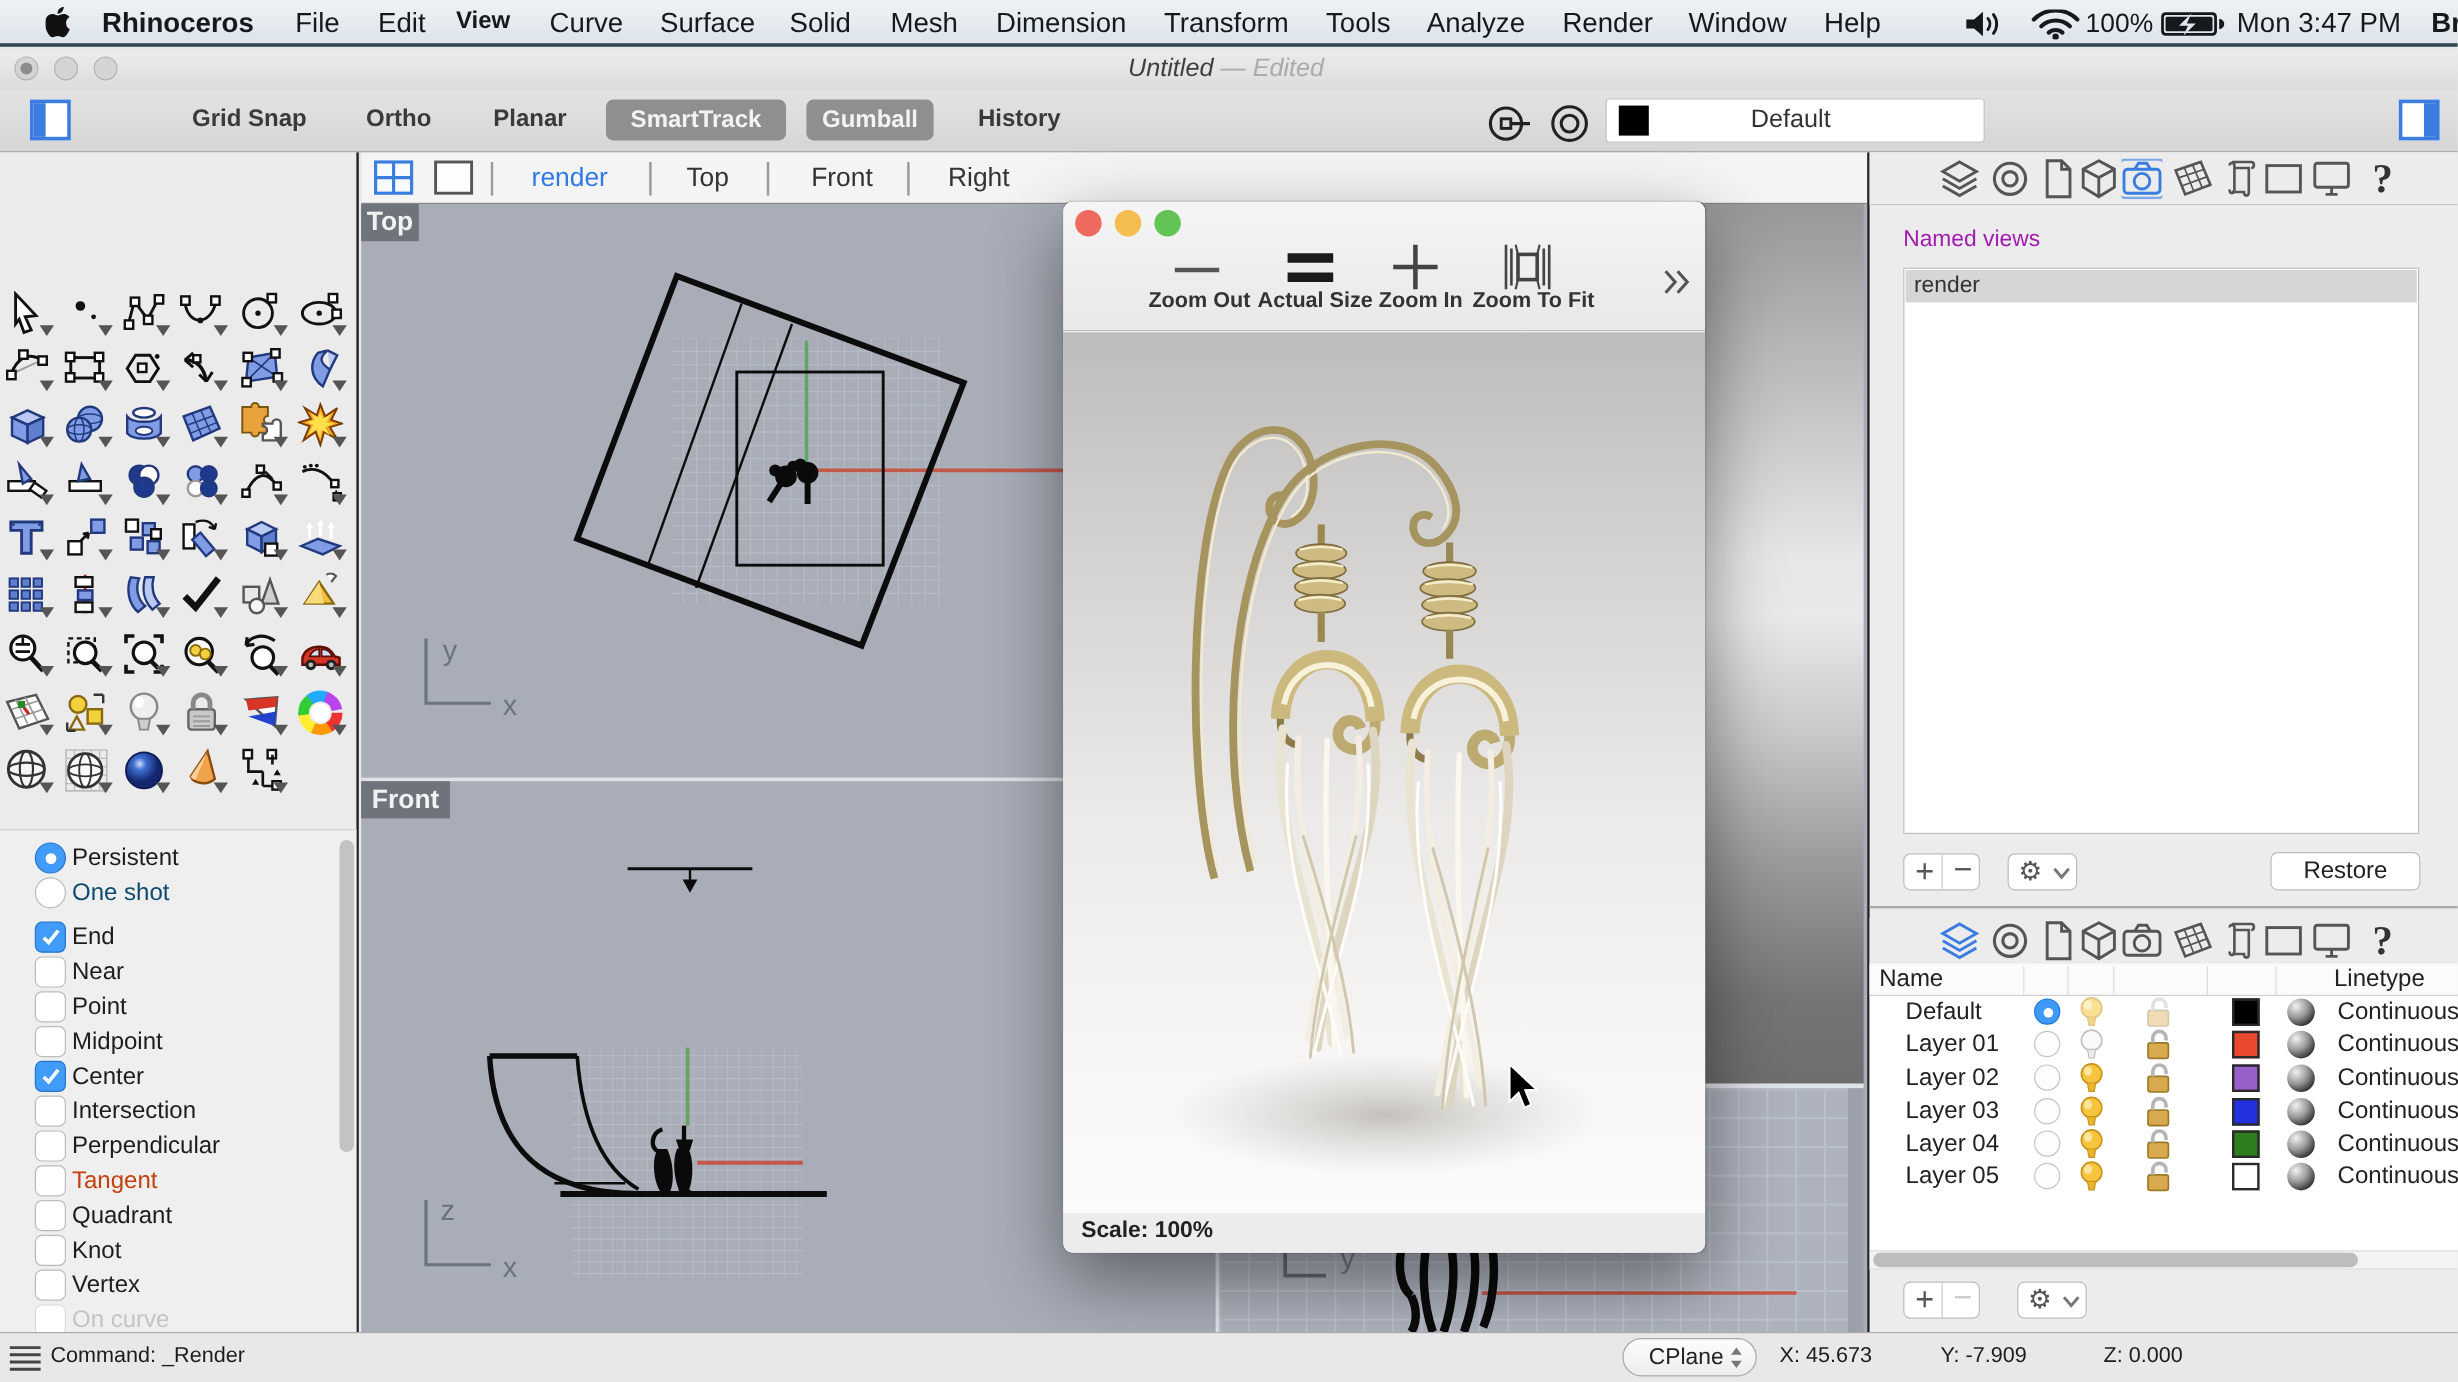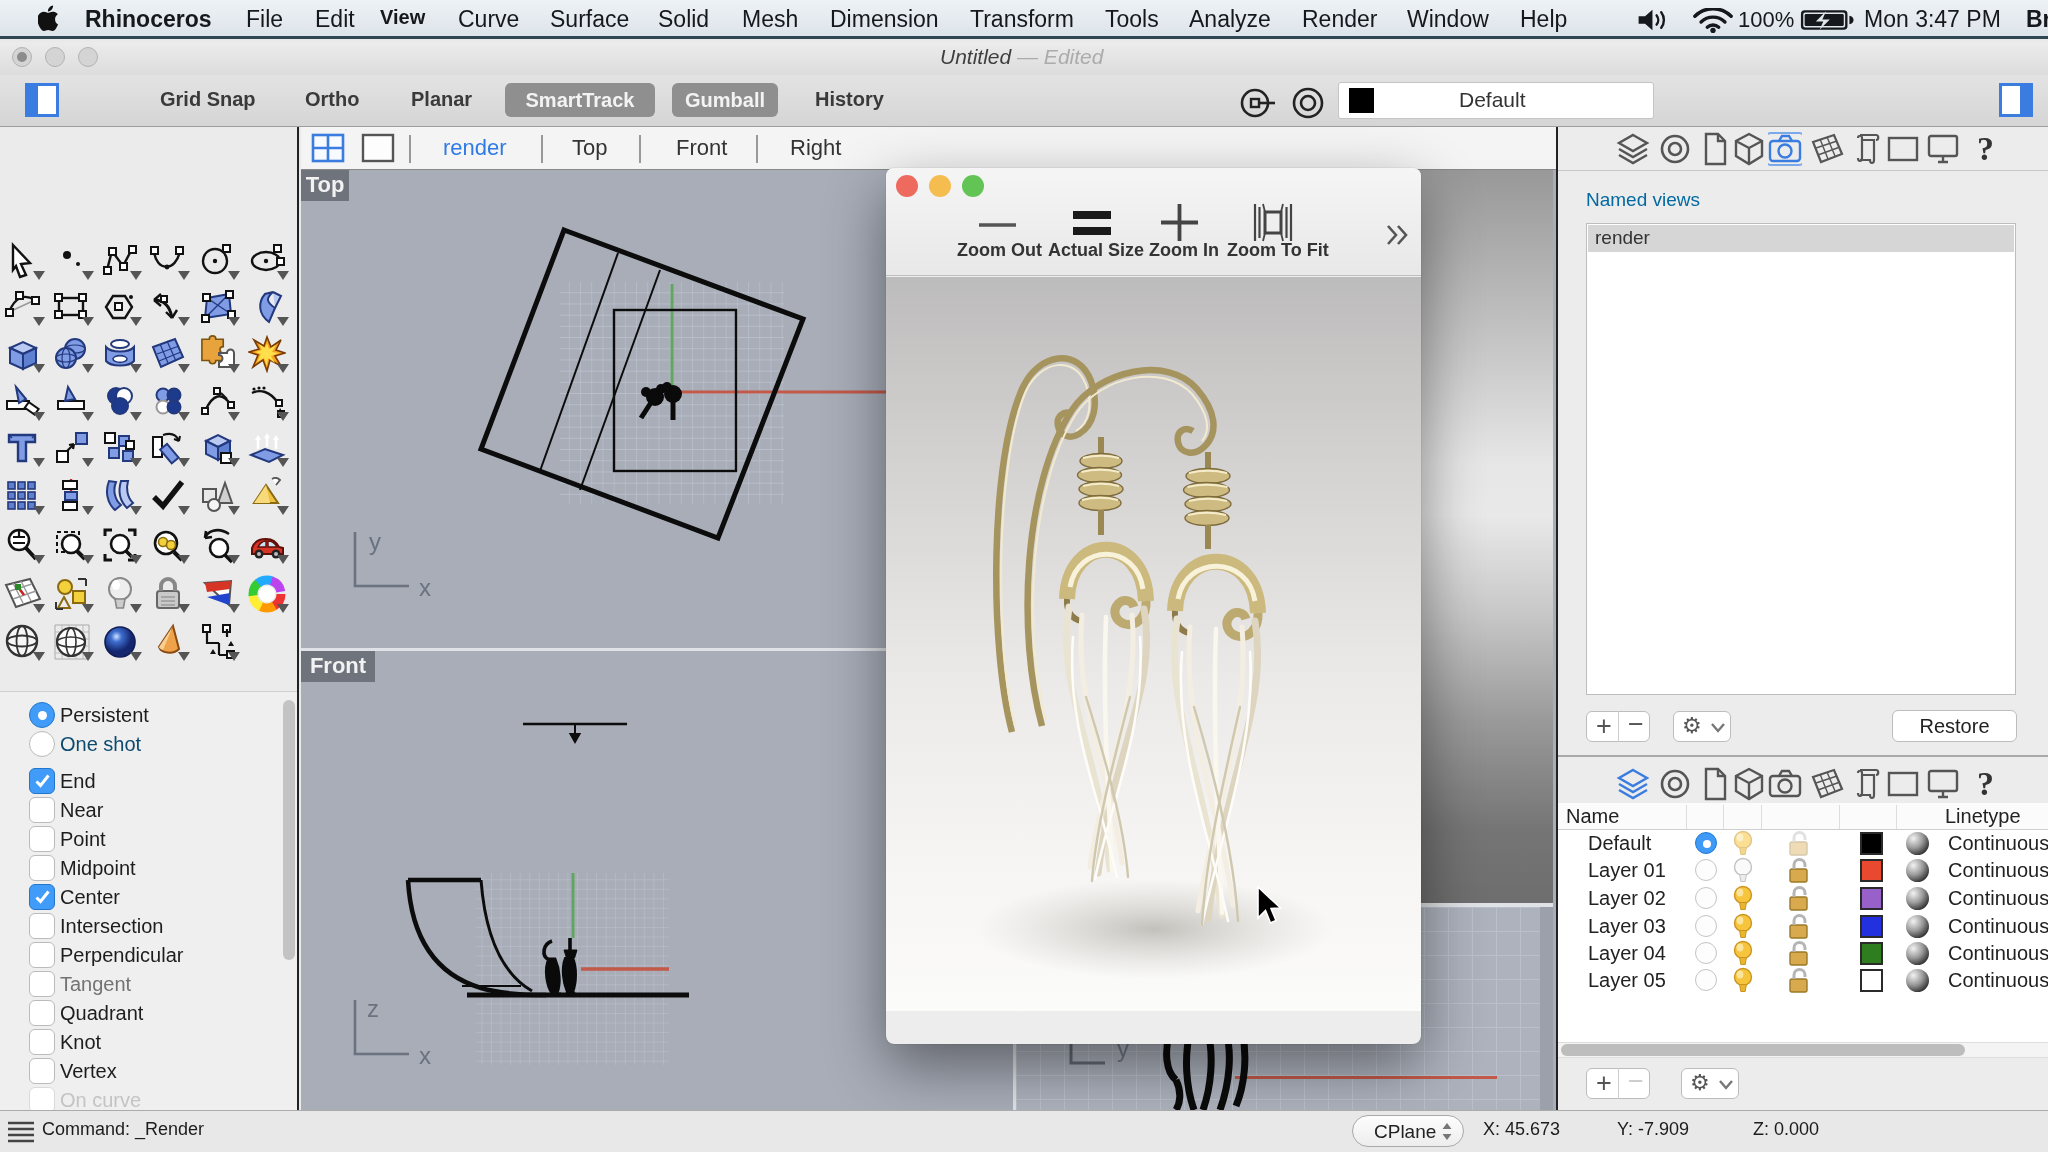--- a/index.html
+++ b/index.html
@@ -459,21 +459,21 @@
 <div class="abs" style="left:29px;top:192px;width:26px;height:26px;border-radius:6px;background:#419bf9;border:1px solid #2277cc;"></div>
 <svg class="abs" style="left:33px;top:196px" width="18" height="18" viewBox="0 0 18 18">
         <path d="M3.5 9.5l4 4 8-10" stroke="#fff" stroke-width="3" fill="none"></path>
       </svg>
 <div class="abs" style="left:60px;top:194px;font-size:20px;color:#1d1d1d;">Center</div>
 <div class="abs" style="left:29px;top:221px;width:26px;height:26px;border-radius:6px;background:#fff;border:1px solid #bbb;"></div>
 <div class="abs" style="left:60px;top:223px;font-size:20px;color:#1d1d1d;">Intersection</div>
 <div class="abs" style="left:29px;top:250px;width:26px;height:26px;border-radius:6px;background:#fff;border:1px solid #bbb;"></div>
 <div class="abs" style="left:60px;top:252px;font-size:20px;color:#1d1d1d;">Perpendicular</div>
 <div class="abs" style="left:29px;top:279px;width:26px;height:26px;border-radius:6px;background:#fff;border:1px solid #bbb;"></div>
-<div class="abs" style="left:60px;top:281px;font-size:20px;color:#737373;">Tangent</div>
+<div class="abs" style="left:60px;top:281px;font-size:20px;color:#c2410c;">Tangent</div>
 <div class="abs" style="left:29px;top:308px;width:26px;height:26px;border-radius:6px;background:#fff;border:1px solid #bbb;"></div>
 <div class="abs" style="left:60px;top:310px;font-size:20px;color:#1d1d1d;">Quadrant</div>
 <div class="abs" style="left:29px;top:337px;width:26px;height:26px;border-radius:6px;background:#fff;border:1px solid #bbb;"></div>
 <div class="abs" style="left:60px;top:339px;font-size:20px;color:#1d1d1d;">Knot</div>
 <div class="abs" style="left:29px;top:366px;width:26px;height:26px;border-radius:6px;background:#fff;border:1px solid #bbb;"></div>
 <div class="abs" style="left:60px;top:368px;font-size:20px;color:#1d1d1d;">Vertex</div>
 <div class="abs" style="left:29px;top:395px;width:26px;height:26px;border-radius:6px;background:#fff;border:1px solid #dadada;"></div>
 <div class="abs" style="left:60px;top:397px;font-size:20px;color:#c4c4c4;">On curve</div>
 <div class="abs" style="left:283px;top:8px;width:12px;height:260px;background:#c3c3c3;border-radius:6px;"></div>
 </div>
@@ -674,20 +674,23 @@
 <path d="M356 350 C 364 450 326 540 312 634" stroke="#f3eee1" stroke-width="5"></path>
 <path d="M330 352 C 326 460 334 580 336 636" stroke="#faf7ee" stroke-width="4.5"></path>
 <path d="M296 375 C 288 470 324 560 342 644" stroke="#fdfcf8" stroke-width="2.6"></path>
 <path d="M364 375 C 370 470 334 560 316 648" stroke="#fdfcf8" stroke-width="2.6"></path>
 <path d="M308 430 C 332 510 348 580 352 644" stroke="#cfc7ae" stroke-width="2.4"></path>
 <path d="M354 430 C 336 510 320 580 316 648" stroke="#cfc7ae" stroke-width="2.4"></path>
 </g>
 <path d="M372 610 l0 31 7.5-7.5 5 12.5 5.5-2.5 -5-12 9.5-0.5 Z" fill="#000" stroke="#fff" stroke-width="1.6"></path>
 </svg>
 </div>
+<div class="abs" style="left:0;top:843px;width:535px;height:33px;background:#ececec;border-radius:0 0 8px 8px;">
+<div class="abs" style="left:15px;top:4px;font-size:19px;color:#222;">Scale: 100%</div>
+</div>
 </div>
 <div class="abs" style="left:1556px;top:127px;width:492px;height:983px;background:#ececec;border-left:2px solid #222;">
 <div class="abs" style="left:0;top:0;width:490px;height:44px;background:#ececec;border-bottom:1px solid #c7c7c7;">
       <svg class="abs" style="left:58px;top:5px" width="34" height="34" viewBox="0 0 34 34">
         <path d="M17 3 31 11 17 19 3 11Z" fill="none" stroke="#555" stroke-width="2.4"></path>
         <path d="M3 17 17 25 31 17" fill="none" stroke="#555" stroke-width="2.4"></path>
         <path d="M3 23 17 31 31 23" fill="none" stroke="#555" stroke-width="2.4"></path>
       </svg>
       <svg class="abs" style="left:100px;top:5px" width="34" height="34" viewBox="0 0 34 34">
         <circle cx="17" cy="17" r="13" fill="none" stroke="#555" stroke-width="2.6"></circle>
@@ -717,21 +720,21 @@
         <rect x="3" y="6" width="28" height="22" fill="none" stroke="#555" stroke-width="2.4"></rect>
       </svg>
       <svg class="abs" style="left:368px;top:5px" width="34" height="34" viewBox="0 0 34 34">
         <rect x="3" y="4" width="28" height="20" rx="2" fill="none" stroke="#555" stroke-width="2.4"></rect>
         <path d="M12 30 H22 M17 24 V30" stroke="#555" stroke-width="2.4"></path>
       </svg>
       <svg class="abs" style="left:411px;top:5px" width="34" height="34" viewBox="0 0 34 34">
         <text x="8" y="28" font-size="34" font-weight="bold" fill="#333" font-family="Liberation Serif">?</text>
       </svg>
     </div>
-    <div class="abs" style="left:28px;top:62px;font-size:19px;color:#0369a1;">Named views</div>
+    <div class="abs" style="left:28px;top:62px;font-size:19px;color:#a21caf;">Named views</div>
     <div class="abs" style="left:28px;top:96px;width:430px;height:472px;background:#fff;border:1px solid #bdbdbd;">
       <div class="abs" style="left:1px;top:1px;width:426px;height:27px;background:#d6d6d6;"></div>
       <div class="abs" style="left:8px;top:3px;font-size:19px;color:#333;">render</div>
     </div>
     <div class="abs" style="left:28px;top:584px;width:64px;height:31px;background:#fff;border:1px solid #bdbdbd;border-radius:6px;"></div>
     <div class="abs" style="left:60px;top:584px;width:1px;height:31px;background:#ccc;"></div>
     <div class="abs" style="left:38px;top:584px;font-size:27px;color:#555;">+</div>
     <div class="abs" style="left:70px;top:582px;font-size:27px;color:#555;">−</div>
     <div class="abs" style="left:115px;top:584px;width:58px;height:31px;background:#fff;border:1px solid #bdbdbd;border-radius:6px;"></div>
     <div class="abs" style="left:124px;top:586px;font-size:22px;color:#555;">⚙</div>

